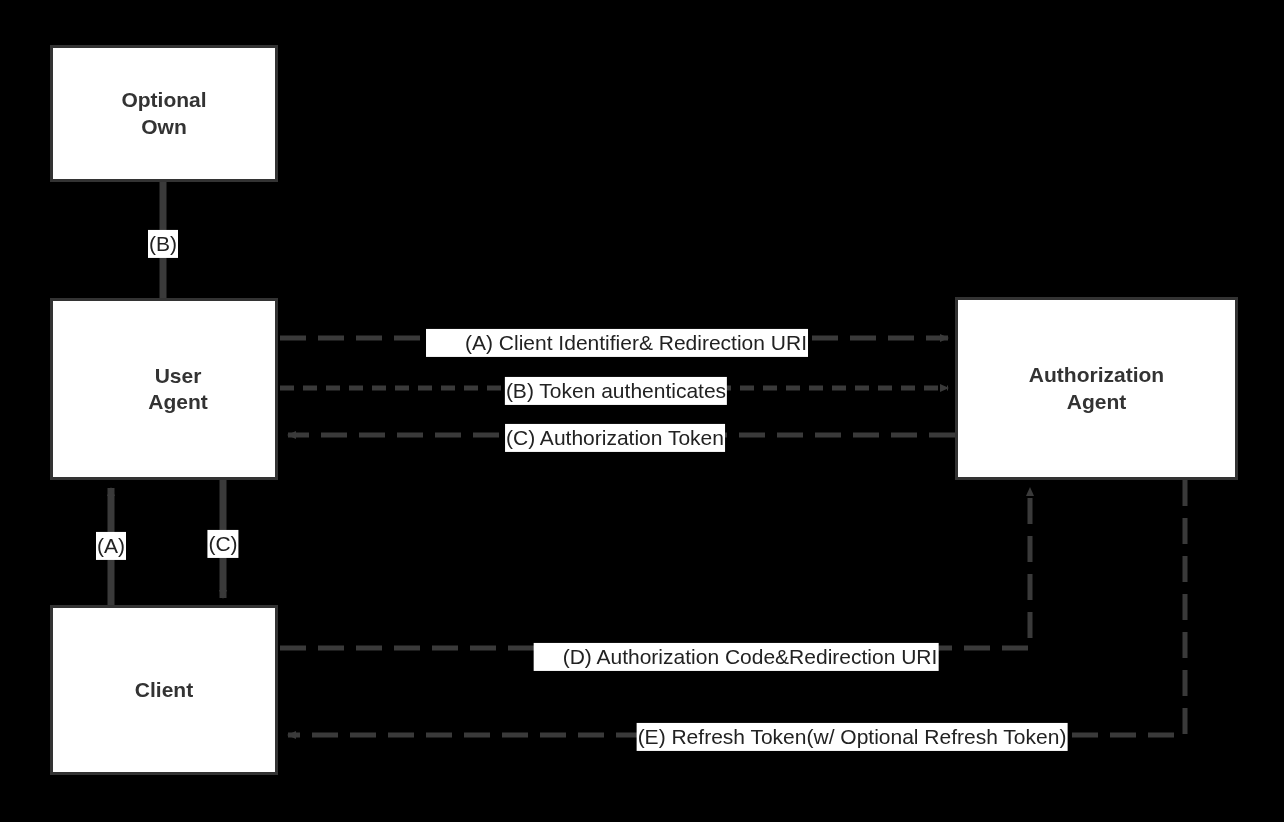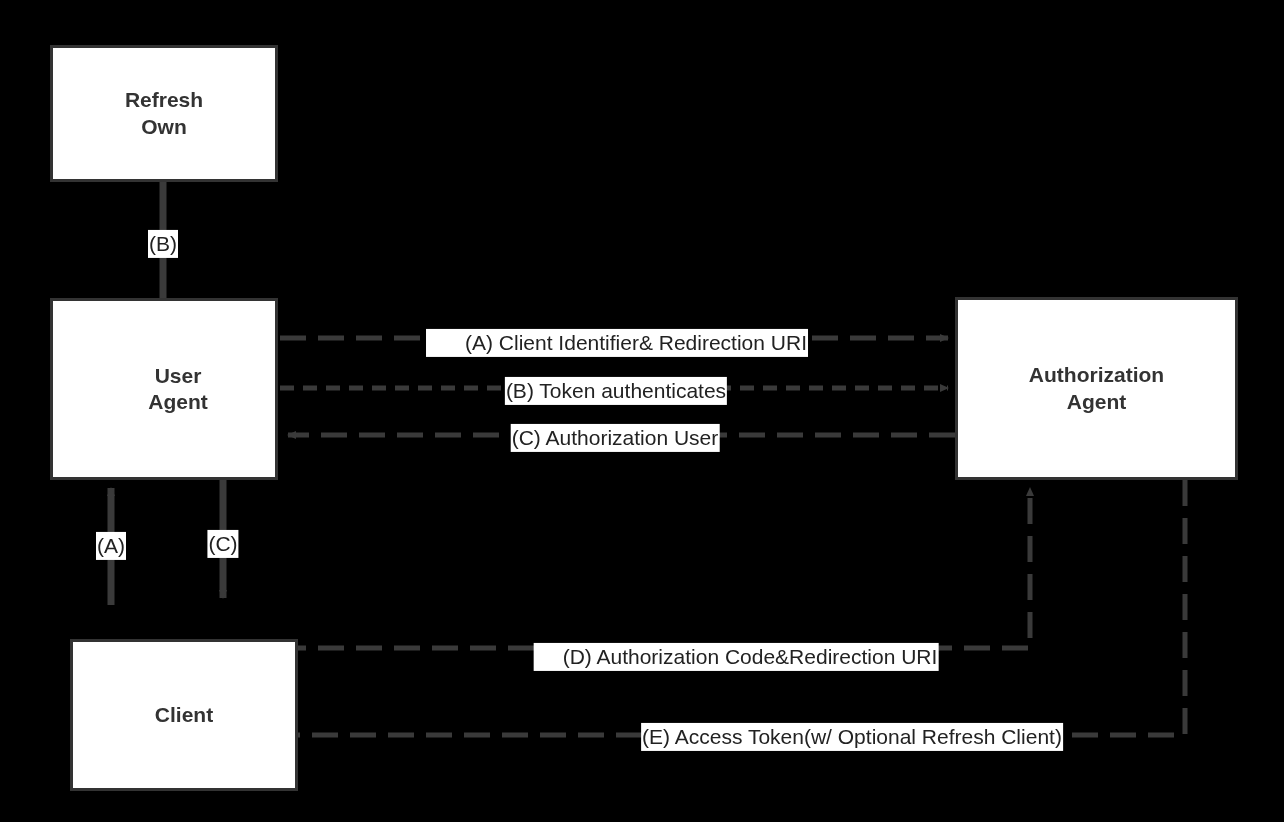--- a/index.html
+++ b/index.html
@@ -83,45 +83,45 @@
   <line x1="111" y1="605" x2="111" y2="488" stroke="#3a3a3a" stroke-width="7" marker-end="url(#arrow-up)"></line>
 
   <line x1="223" y1="480" x2="223" y2="598" stroke="#3a3a3a" stroke-width="7" marker-end="url(#arrow-down)"></line>
 
   <path d="M280,648 L1030,648 L1030,488" fill="none" stroke="#3a3a3a" stroke-width="5" stroke-dasharray="26 12" marker-end="url(#arrow-up)"></path>
 
   <path d="M1185,480 L1185,735 L288,735" fill="none" stroke="#3a3a3a" stroke-width="5" stroke-dasharray="26 12" marker-end="url(#arrow-left)"></path>
 </svg>
 
 <div class="node" style="left:50px; top:45px; width:228px; height:137px;">
-  <span>Refresh
+  <span>Optional
 Own</span>
 </div>
 
 <div class="node" style="left:50px; top:298px; width:228px; height:182px;padding-left:28px;">
   <span>User
 Agent</span>
 </div>
 
-<div class="node" style="left:50px; top:639px; width:228px; height:152px;margin-left:20px;">
+<div class="node" style="left:50px; top:605px; width:228px; height:170px;">
   <span>Client</span>
 </div>
 
 <div class="node" style="left:955px; top:297px; width:283px; height:183px;">
   <span>Authorization
 Agent</span>
 </div>
 
 <div class="edge-label" style="left:163px; top:244px;">(B)</div>
 
 <div class="edge-label" style="left:617px; top:343px;padding-left:39px;">(A) Client Identifier&amp; Redirection URI</div>
 
 <div class="edge-label" style="left:616px; top:391px;">(B) Token authenticates</div>
 
-<div class="edge-label" style="left:615px; top:438px;">(C) Authorization User</div>
+<div class="edge-label" style="left:615px; top:438px;">(C) Authorization Token</div>
 
 <div class="edge-label" style="left:111px; top:546px;">(A)</div>
 
 <div class="edge-label" style="left:223px; top:544px;">(C)</div>
 
 <div class="edge-label" style="left:736px; top:657px;padding-left:29px;">(D) Authorization Code&amp;Redirection URI</div>
 
-<div class="edge-label" style="left:852px; top:737px;">(E) Access Token(w/ Optional Refresh Client)</div>
+<div class="edge-label" style="left:852px; top:737px;">(E) Refresh Token(w/ Optional Refresh Token)</div>
 
 </body></html>

